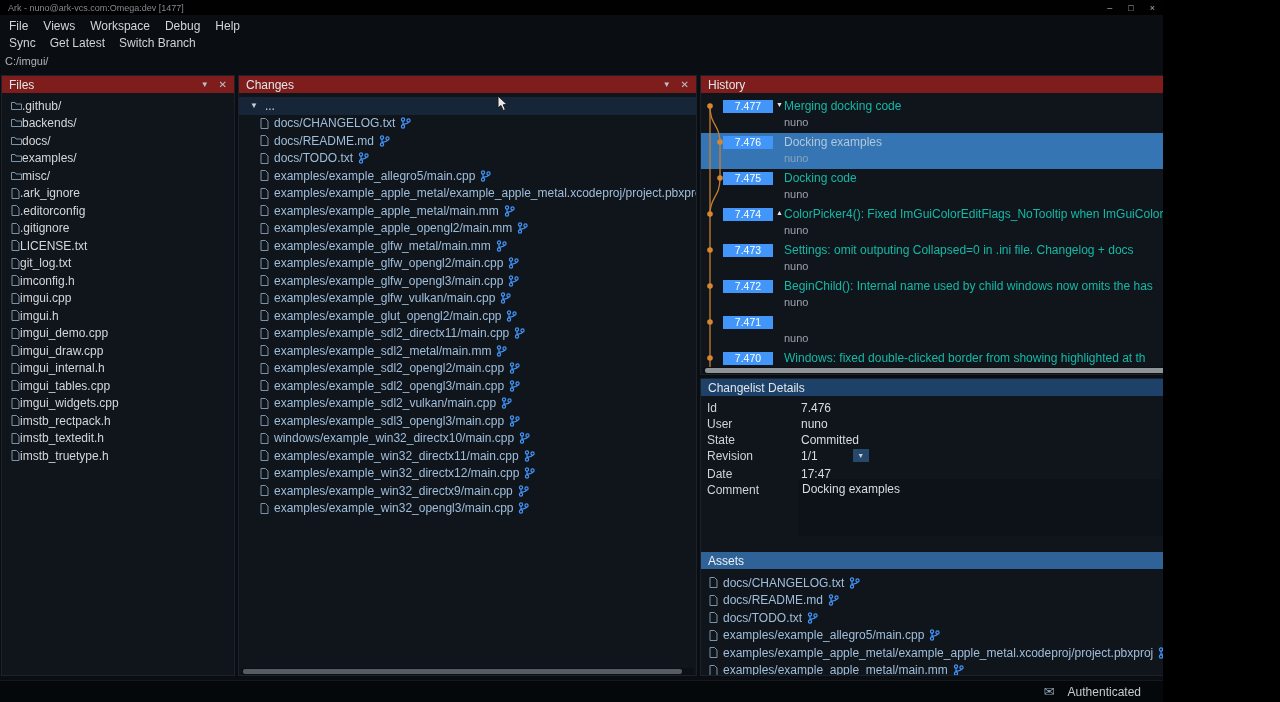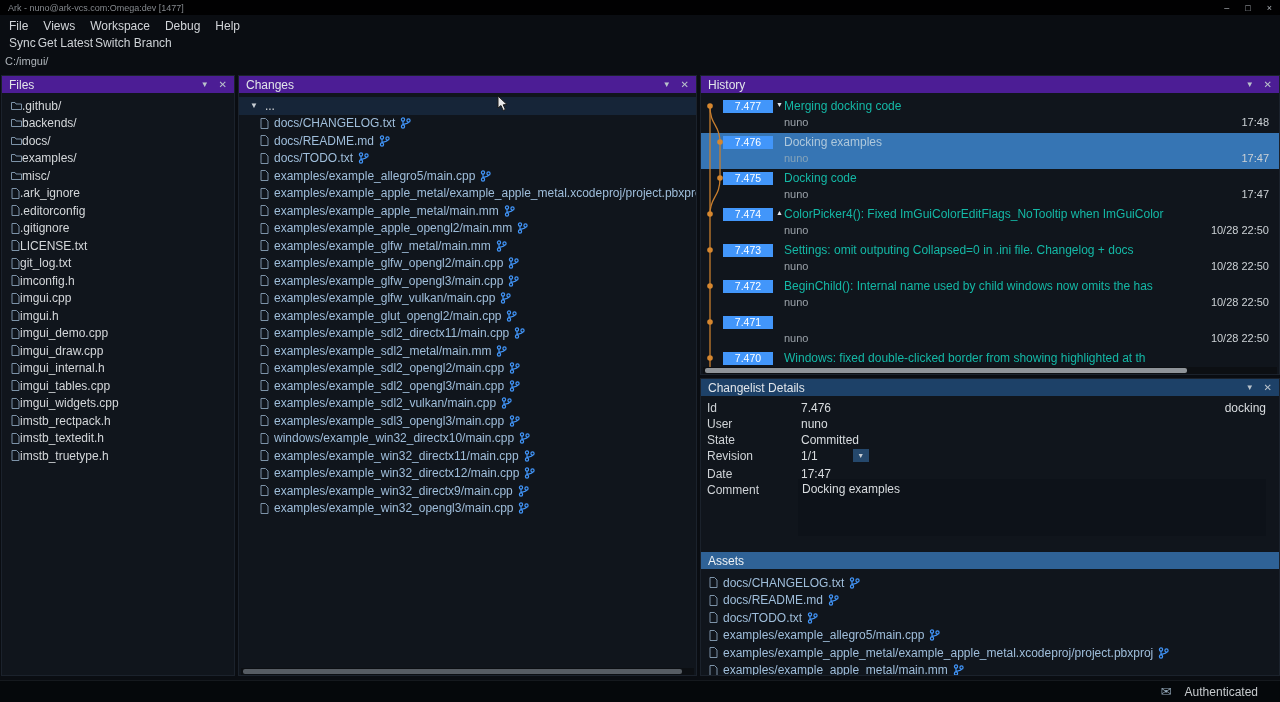--- a/index.html
+++ b/index.html
@@ -1,37 +1,37 @@
 <!DOCTYPE html>
 <html><head>
 <meta charset="utf-8">
 <style>
   html,body{margin:0;padding:0;background:#000;}
-  .app{position:relative;width:1280px;height:702px;background:#0a0d12;overflow:hidden;
+  .app{position:relative;width:1163px;height:702px;background:#0a0d12;overflow:hidden;
        font-family:"Liberation Sans",sans-serif;color:#d4d7da;}
   
   .titlebar{position:absolute;left:0;top:0;width:100%;height:15px;background:#010102;
             display:flex;align-items:center;justify-content:space-between;
             padding:0 8px;box-sizing:border-box;}
   .title-text{font-size:9px;color:#85898e;}
   .win-controls{display:flex;gap:16px;font-size:9px;color:#aeb3b9;}
   .win-controls span{cursor:default;}
   
   .menubar{position:absolute;top:16px;left:0;height:17px;display:flex;align-items:flex-end;
            gap:15px;padding-left:9px;font-size:12px;color:#d2d5d9;}
   .toolbar{position:absolute;top:34px;left:0;height:17px;display:flex;align-items:center;
-           gap:2px;padding-left:9px;font-size:12px;color:#cfd3d7;}
+           gap:14px;padding-left:9px;font-size:12px;color:#cfd3d7;}
   .pathline{position:absolute;top:55px;left:5px;font-size:11px;color:#aeb4ba;}
   
   .panel{position:absolute;background:#10151c;border:1px solid #1b222c;box-sizing:border-box;overflow:hidden;}
   .panel-files{left:1px;top:75px;width:234px;height:601px;}
   .panel-changes{left:238px;top:75px;width:459px;height:601px;}
   .panel-history{left:700px;top:75px;width:580px;height:300px;}
   .panel-details{left:700px;top:378px;width:580px;height:298px;}
-  .panel-header{height:17px;background:#4c1d95;display:flex;align-items:center;
+  .panel-header{height:17px;background:#7f1d1d;display:flex;align-items:center;
                 padding:0 7px;font-size:12px;color:#e1e5e9;}
   .panel-details .panel-header{background:#1d4168;}
   .hdr-icons{margin-left:auto;display:flex;gap:10px;align-items:center;color:#b9c2cb;}
   .hdr-icons .flt{font-size:8px;} .hdr-icons .cls{font-size:10px;}
   
   .list{position:absolute;left:0;right:0;top:17px;bottom:0;overflow:hidden;padding-top:4px;}
   .file-row{height:17.5px;display:flex;align-items:center;padding-left:9px;
             font-size:12px;color:#d4d7da;white-space:nowrap;}
   .changes-root{height:17.5px;display:flex;align-items:center;gap:7px;padding-left:11px;
                 font-size:12px;color:#d4d7da;background:rgba(66,150,250,0.13);}

